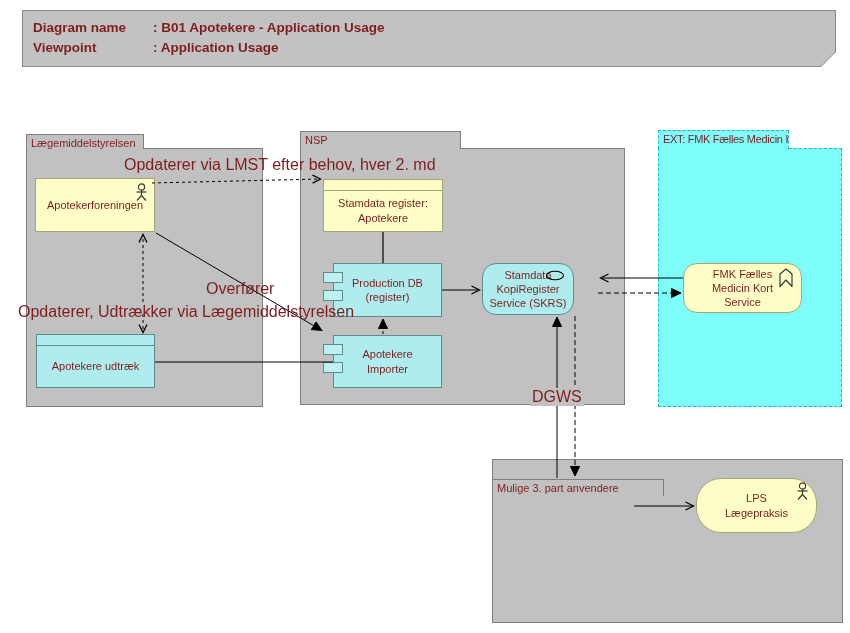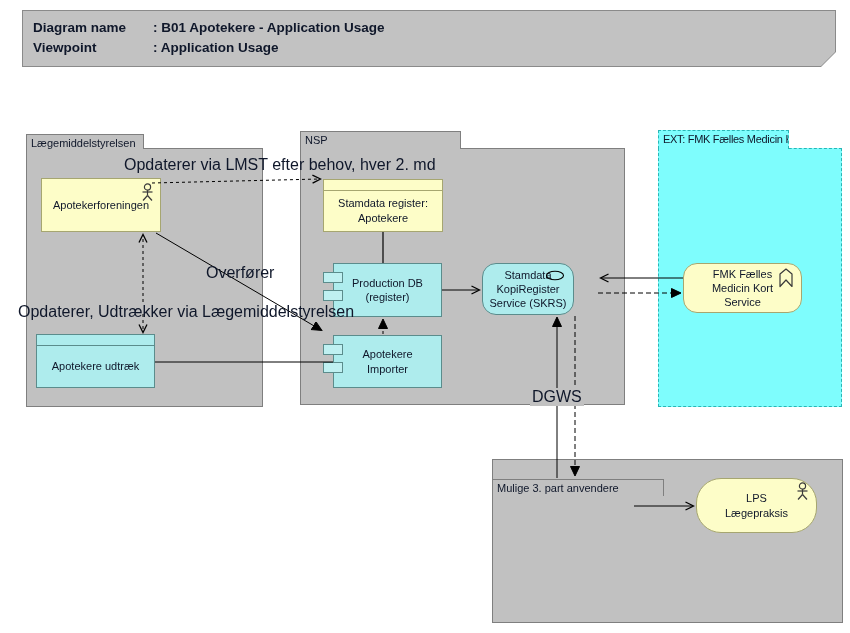--- a/index.html
+++ b/index.html
@@ -1,17 +1,17 @@
 <!DOCTYPE html>
 <html><head>
 <meta charset="utf-8">
 <style>
   html,body{margin:0;padding:0;background:#ffffff;}
   .canvas{position:relative;width:850px;height:633px;background:#ffffff;overflow:hidden;
-          font-family:"Liberation Sans","DejaVu Sans",sans-serif;color:#0f172a;}
+          font-family:"Liberation Sans","DejaVu Sans",sans-serif;color:#7f1d1d;}
 
   
   .title-note{position:absolute;left:22px;top:10px;width:814px;height:57px;z-index:1;
     background:#8a8a8a;
     clip-path:polygon(0 0,100% 0,100% calc(100% - 15px),calc(100% - 15px) 100%,0 100%);}
   .title-note-inner{position:absolute;left:1px;top:1px;right:1px;bottom:1px;background:#c2c2c2;
     clip-path:polygon(0 0,100% 0,100% calc(100% - 14px),calc(100% - 14px) 100%,0 100%);
     padding:7px 10px;box-sizing:border-box;font-weight:bold;font-size:13.5px;line-height:20px;}
   .tlabel{display:inline-block;width:120px;}
 
@@ -36,38 +36,38 @@
   .cyan{background:#aeeced;border:1px solid #5b8c8c;}
   .rounded{border-radius:14px;}
   .band::before{content:"";position:absolute;left:0;right:0;top:10px;border-bottom:1px solid;}
   .band.yellow::before{border-color:#a6a670;}
   .band.cyan::before{border-color:#5b8c8c;}
   .band{padding-top:10px;}
   .ctab{position:absolute;left:-11px;width:20px;height:11px;background:#bff0f1;border:1px solid #5b8c8c;box-sizing:border-box;}
   .ctab.t1{top:8px;} .ctab.t2{top:26px;}
   .corner-icon{position:absolute;top:4px;right:5px;}
 
-  .n-apoforening{left:41px;top:178px;width:120px;height:54px;}
+  .n-apoforening{left:35px;top:178px;width:120px;height:54px;}
   .n-apoforening > .lbl{width:98px;overflow-wrap:anywhere;margin:0 auto;}
   .n-stamreg{left:323px;top:179px;width:120px;height:53px;}
   .n-proddb{left:333px;top:263px;width:109px;height:54px;}
   .n-importer{left:333px;top:335px;width:109px;height:53px;}
   .n-skrs{left:482px;top:263px;width:92px;height:52px;}
   .n-fmk{left:683px;top:263px;width:119px;height:50px;}
   .n-udtraek{left:36px;top:334px;width:119px;height:54px;}
   .n-anvender{left:525px;top:478px;width:108px;height:55px;}
   .n-lps{left:696px;top:478px;width:121px;height:55px;border-radius:25px;}
 
   
   .edges{position:absolute;left:0;top:0;width:850px;height:633px;z-index:5;pointer-events:none;}
 
   .edge-label{position:absolute;font-size:16px;z-index:6;white-space:nowrap;}
   .lbl-lmst{left:124px;top:156px;}
   .lbl-udtraekker{left:18px;top:303px;}
-  .lbl-overfoerer{left:206px;top:264px;}
+  .lbl-overfoerer{left:206px;top:280px;}
   .lbl-dgws{left:530px;top:388px;background:#c1c1c1;padding:0 2px;}
 </style>
 </head>
 <body>
 
 <div class="canvas">
 
   <div class="title-note">
     <div class="title-note-inner">
       <div class="trow"><span class="tlabel">Diagram name</span><span>:</span> <span>B01 Apotekere - Application Usage</span></div>

